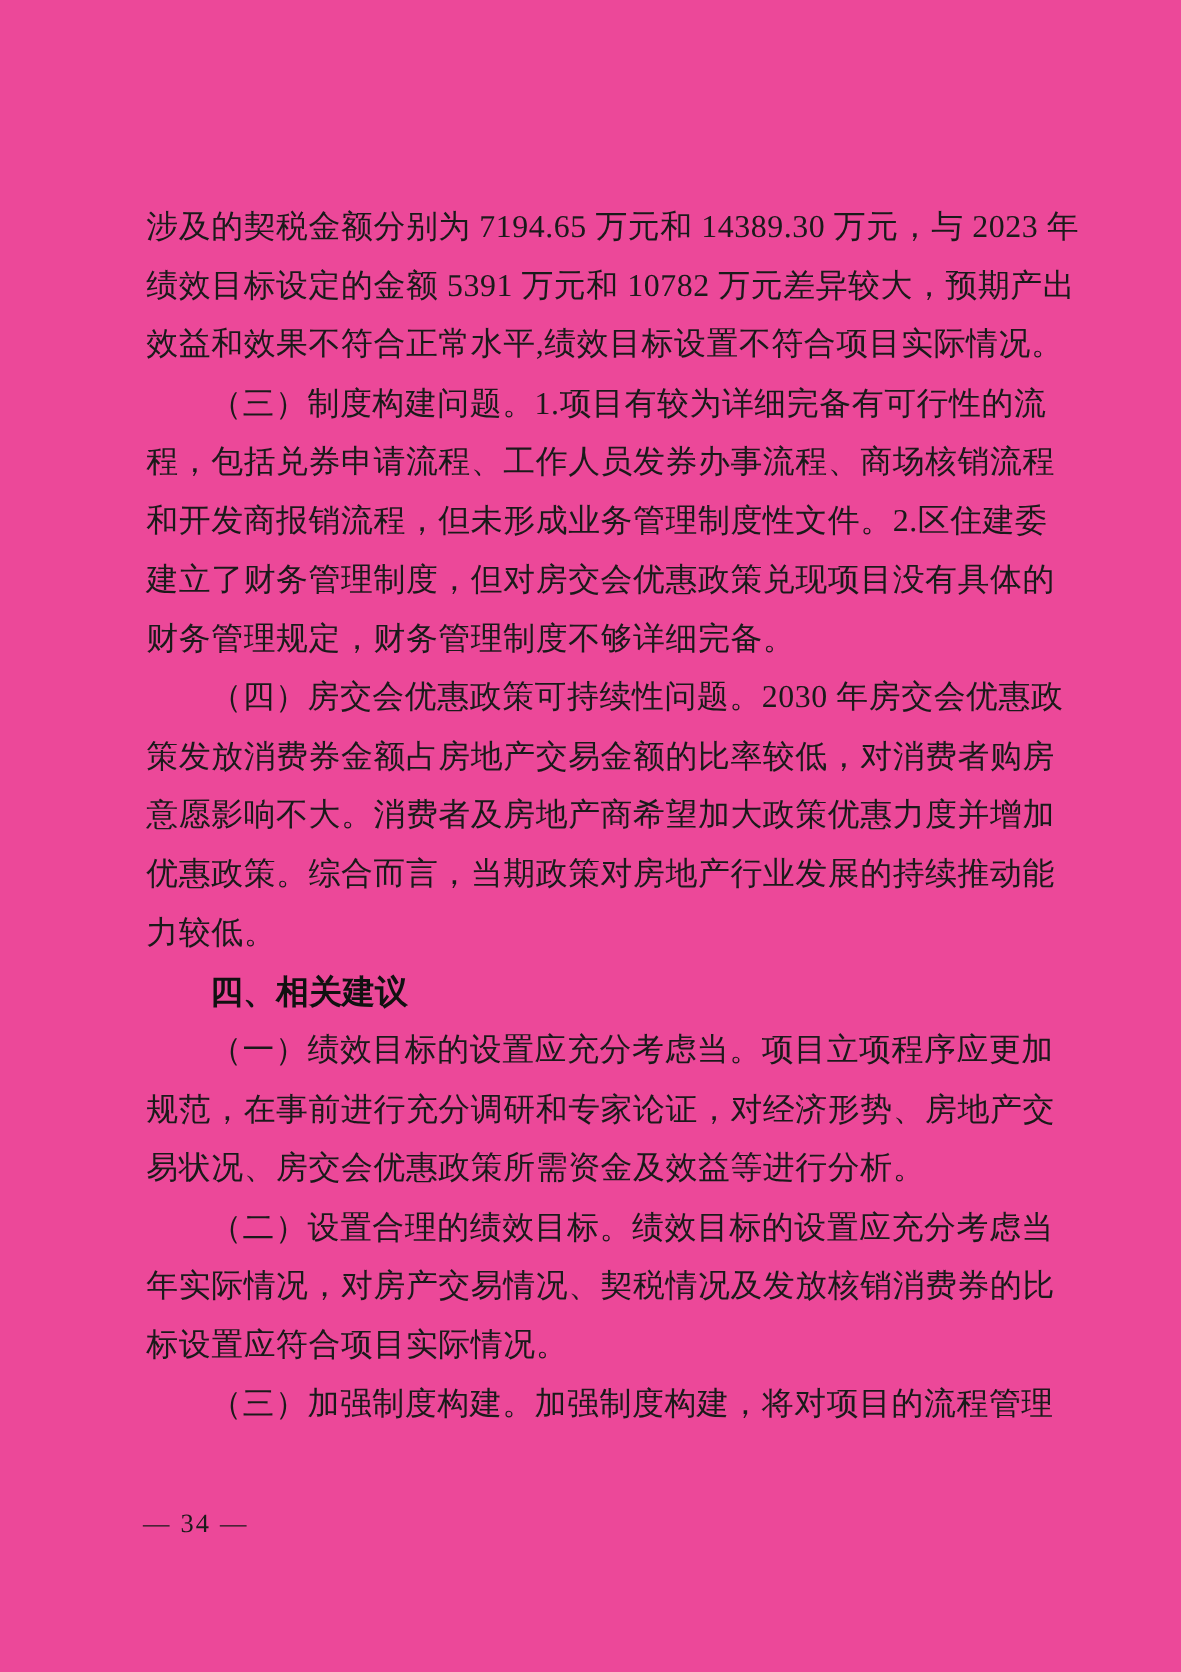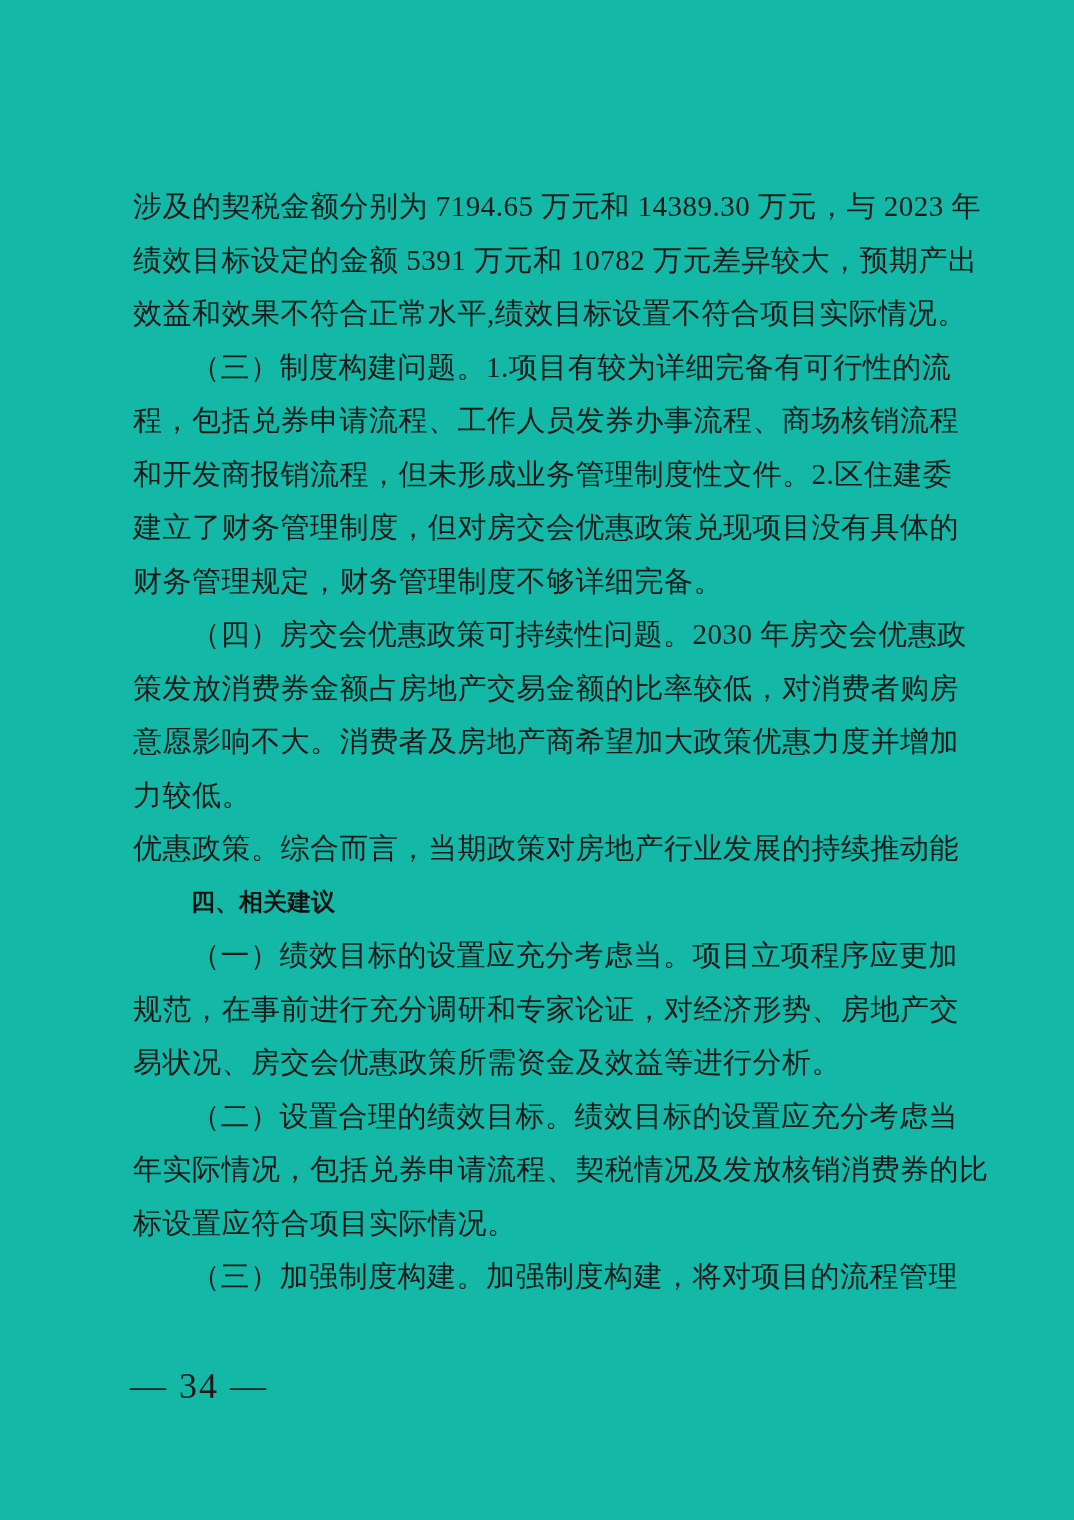--- a/index.html
+++ b/index.html
@@ -4,21 +4,21 @@
 <style>
   html, body {
     margin: 0;
     padding: 0;
     background: #ffffff;
   }
   .page {
     position: relative;
     width: 1074px;
     height: 1520px;
-    background: #14b8a6;
+    background: #ec4899;
     color: #1a1a1a;
     overflow: hidden;
   }
   .content {
     position: absolute;
     left: 133px;
     top: 180px;
     width: 807px;
   }
   .paragraph {
@@ -38,34 +38,34 @@
   }
   .line.short {
     text-align: right;
     text-align-last: left;
   }
   .line.indent {
     padding-left: 58px;
     width: 749px;
   }
   .heading {
-    font-family: Liberation Serif, serif;
+    font-family: Liberation Sans, sans-serif;
     font-weight: 700;
-    font-size: 24px;
+    font-size: 30px;
     line-height: 53.5px;
     height: 53.5px;
     padding-left: 58px;
     color: #111111;
   }
   .page-number {
     position: absolute;
     left: 130px;
     top: 1366px;
     font-family: "Liberation Serif", "DejaVu Serif", serif;
-    font-size: 36px;
+    font-size: 24px;
     line-height: 40px;
     color: #1a1a1a;
     letter-spacing: 2px;
   }
 </style>
 </head>
 <body>
 
 <div class="page">
   <main class="content" id="doc-content">
@@ -78,32 +78,32 @@
         <div class="line indent">（三）制度构建问题。1.项目有较为详细完备有可行性的流</div>
         <div class="line">程，包括兑券申请流程、工作人员发券办事流程、商场核销流程</div>
         <div class="line">和开发商报销流程，但未形成业务管理制度性文件。2.区住建委</div>
         <div class="line">建立了财务管理制度，但对房交会优惠政策兑现项目没有具体的</div>
         <div class="line short">财务管理规定，财务管理制度不够详细完备。</div>
       </div>
       <div class="paragraph">
         <div class="line indent">（四）房交会优惠政策可持续性问题。2030 年房交会优惠政</div>
         <div class="line">策发放消费券金额占房地产交易金额的比率较低，对消费者购房</div>
         <div class="line">意愿影响不大。消费者及房地产商希望加大政策优惠力度并增加</div>
+        <div class="line">优惠政策。综合而言，当期政策对房地产行业发展的持续推动能</div>
         <div class="line short">力较低。</div>
-        <div class="line">优惠政策。综合而言，当期政策对房地产行业发展的持续推动能</div>
       </div>
       <div class="heading">四、相关建议</div>
       <div class="paragraph">
         <div class="line indent">（一）绩效目标的设置应充分考虑当。项目立项程序应更加</div>
         <div class="line">规范，在事前进行充分调研和专家论证，对经济形势、房地产交</div>
         <div class="line short">易状况、房交会优惠政策所需资金及效益等进行分析。</div>
       </div>
       <div class="paragraph">
         <div class="line indent">（二）设置合理的绩效目标。绩效目标的设置应充分考虑当</div>
-        <div class="line">年实际情况，包括兑券申请流程、契税情况及发放核销消费券的比</div>
+        <div class="line">年实际情况，对房产交易情况、契税情况及发放核销消费券的比</div>
         <div class="line short">标设置应符合项目实际情况。</div>
       </div>
       <div class="paragraph">
         <div class="line indent">（三）加强制度构建。加强制度构建，将对项目的流程管理</div>
       </div>
     </main>
   <div class="page-number">— 34 —</div>
 </div>
 
 </body></html>

